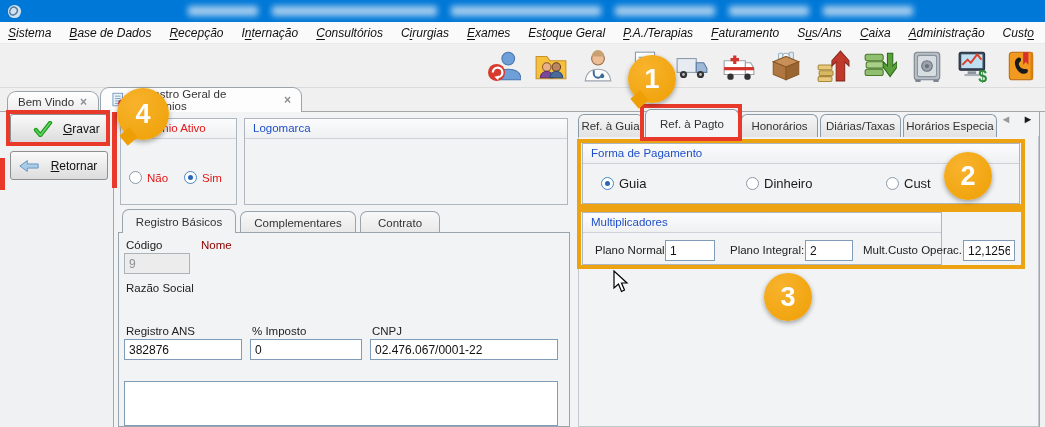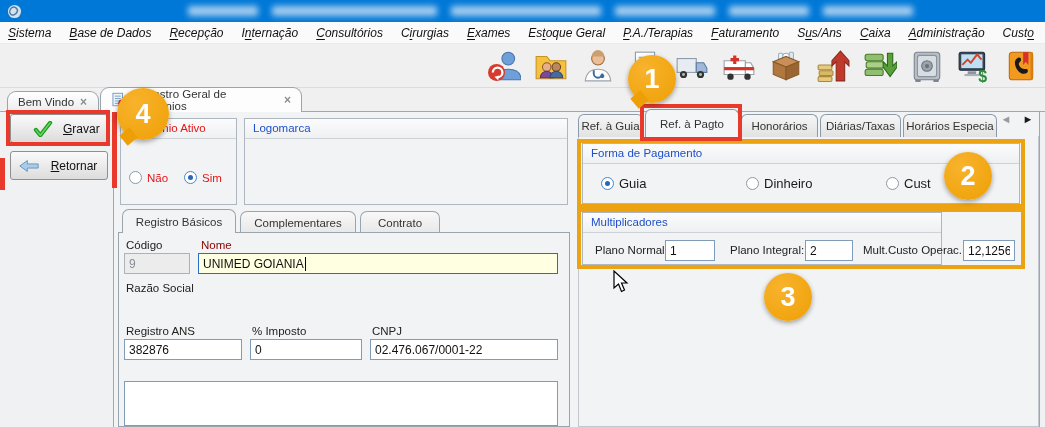--- a/index.html
+++ b/index.html
@@ -329,24 +329,20 @@
 <div class="rtab" style="left:360px; top:211px; width:80px; height:22px;">
   <span>Contrato</span>
 </div>
 
 <div class="form-panel">
   <span class="flabel" style="left:7px; top:6px;">Código</span>
   <span class="flabel maroon" style="left:82px; top:6px;">Nome</span>
   <div class="tinput disabled" style="left:5px; top:20px; width:66px;">
     <span>9</span>
   </div>
-  <div class="tinput focus" style="left:79px; top:20px; width:360px;">
-    <span>UNIMED GOIANIA</span>
-      <span class="caret"></span>
-  </div>
 
   <span class="flabel" style="left:7px; top:49px;">Razão Social</span>
 
   <span class="flabel" style="left:7px; top:92px;">Registro ANS</span>
   <input class="tinput" style="left: 5px; top: 106px; width: 118px;" value="382876">
 
   <span class="flabel" style="left:133px; top:92px;">% Imposto</span>
   <input class="tinput" style="left: 131px; top: 106px; width: 112px;" value="0">
 
   <span class="flabel" style="left:253px; top:92px;">CNPJ</span>

